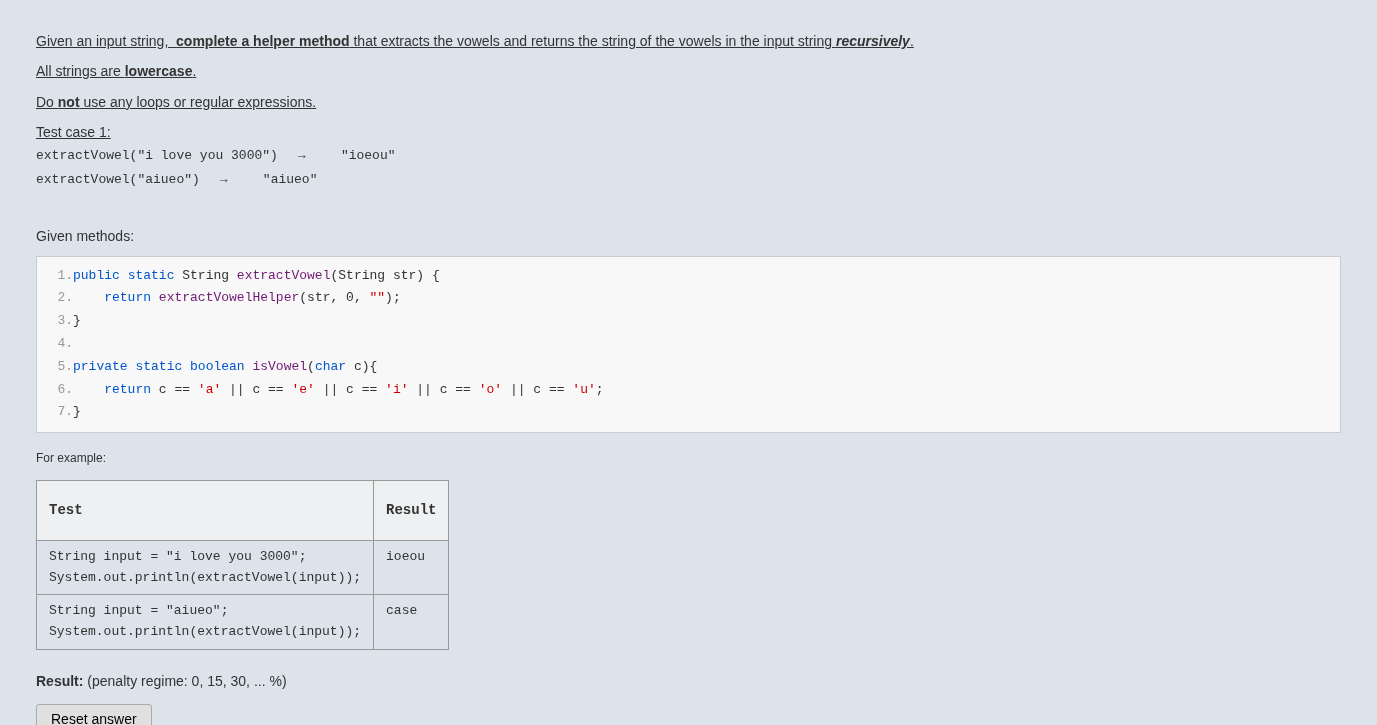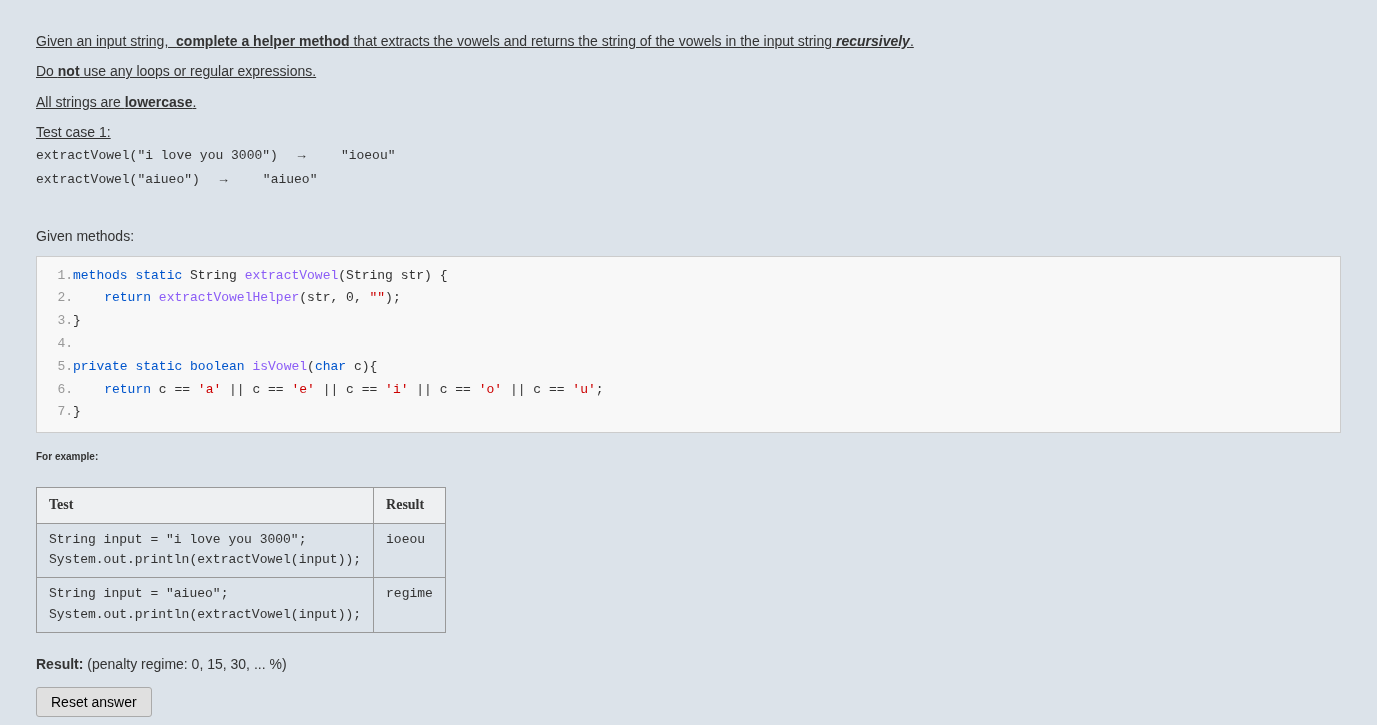--- a/index.html
+++ b/index.html
@@ -91,43 +91,43 @@
       min-width: 36px;
       width: 36px;
     }
 
     .code-content {
       color: #333;
       white-space: pre;
     }
 
     .kw-blue { color: #0055cc; }
-    .kw-teal { color: #8b5cf6; }
+    .kw-teal { color: #701a75; }
     .str-red { color: #cc0000; }
 
     .for-example-label {
-      font-size: 10px;
-      font-weight: bold;
-      margin-bottom: 22px;
+      font-size: 12px;
+      font-weight: normal;
+      margin-bottom: 12px;
     }
 
     .example-table {
       border-collapse: collapse;
       border: 1px solid #999;
       font-family: 'Courier New', Courier, monospace;
       font-size: 13px;
       margin-bottom: 20px;
     }
 
     .example-table th {
       background-color: #eef0f2;
       border: 1px solid #999;
-      padding: 6px 12px;
+      padding: 18px 12px;
       text-align: left;
-      font-family: Liberation Serif, serif;
+      font-family: Liberation Mono, monospace;
       font-size: 14px;
       font-weight: bold;
     }
 
     .example-table td {
       border: 1px solid #999;
       padding: 6px 12px;
       vertical-align: top;
     }
 
@@ -156,24 +156,24 @@
 </head>
 <body>
 
 <div class="content-area">
 
   
   <p class="intro-text">
     Given an input string, &nbsp;<strong>complete a helper method</strong> that extracts the vowels and returns the string of the vowels in the input string <strong><em>recursively</em></strong>.
   </p>
   <p class="intro-text">
+    All strings are <strong>lowercase</strong>.
+  </p>
+  <p class="intro-text">
     Do <strong>not</strong> use any loops or regular expressions.
-  </p>
-  <p class="intro-text">
-    All strings are <strong>lowercase</strong>.
   </p>
 
   
   <span class="test-case-label">Test case 1:</span>
   <p class="code-line">
     <span style="font-family:'Courier New',monospace;">extractVowel("i love you 3000")</span>
     <span class="arrow">→</span>
     <span>&nbsp;&nbsp;"ioeou"</span>
   </p>
 
@@ -185,21 +185,21 @@
   </p>
 
   
   <p class="given-methods-label">Given methods:</p>
 
   <div class="code-block">
     <table class="code-table">
       <tbody>
         <tr>
           <td class="line-num">1.</td>
-          <td class="code-content"><span class="kw-blue">methods</span> <span class="kw-blue">static</span> String <span class="kw-teal">extractVowel</span>(String str) {</td>
+          <td class="code-content"><span class="kw-blue">public</span> <span class="kw-blue">static</span> String <span class="kw-teal">extractVowel</span>(String str) {</td>
         </tr>
         <tr>
           <td class="line-num">2.</td>
           <td class="code-content">    <span class="kw-blue">return</span> <span class="kw-teal">extractVowelHelper</span>(str, 0, <span class="str-red">""</span>);</td>
         </tr>
         <tr>
           <td class="line-num">3.</td>
           <td class="code-content">}</td>
         </tr>
         <tr>
@@ -238,21 +238,21 @@
           <span>String input = "i love you 3000";</span><br>
           <span>System.out.println(extractVowel(input));</span>
         </td>
         <td class="result-col">ioeou</td>
       </tr>
       <tr>
         <td class="test-col">
           <span>String input = "aiueo";</span><br>
           <span>System.out.println(extractVowel(input));</span>
         </td>
-        <td class="result-col">regime</td>
+        <td class="result-col">case</td>
       </tr>
     </tbody>
   </table>
 
   
   <p class="answer-section">
     <strong>Result:</strong><span> (penalty regime: 0, 15, 30, ... %)</span>
   </p>
 
   

